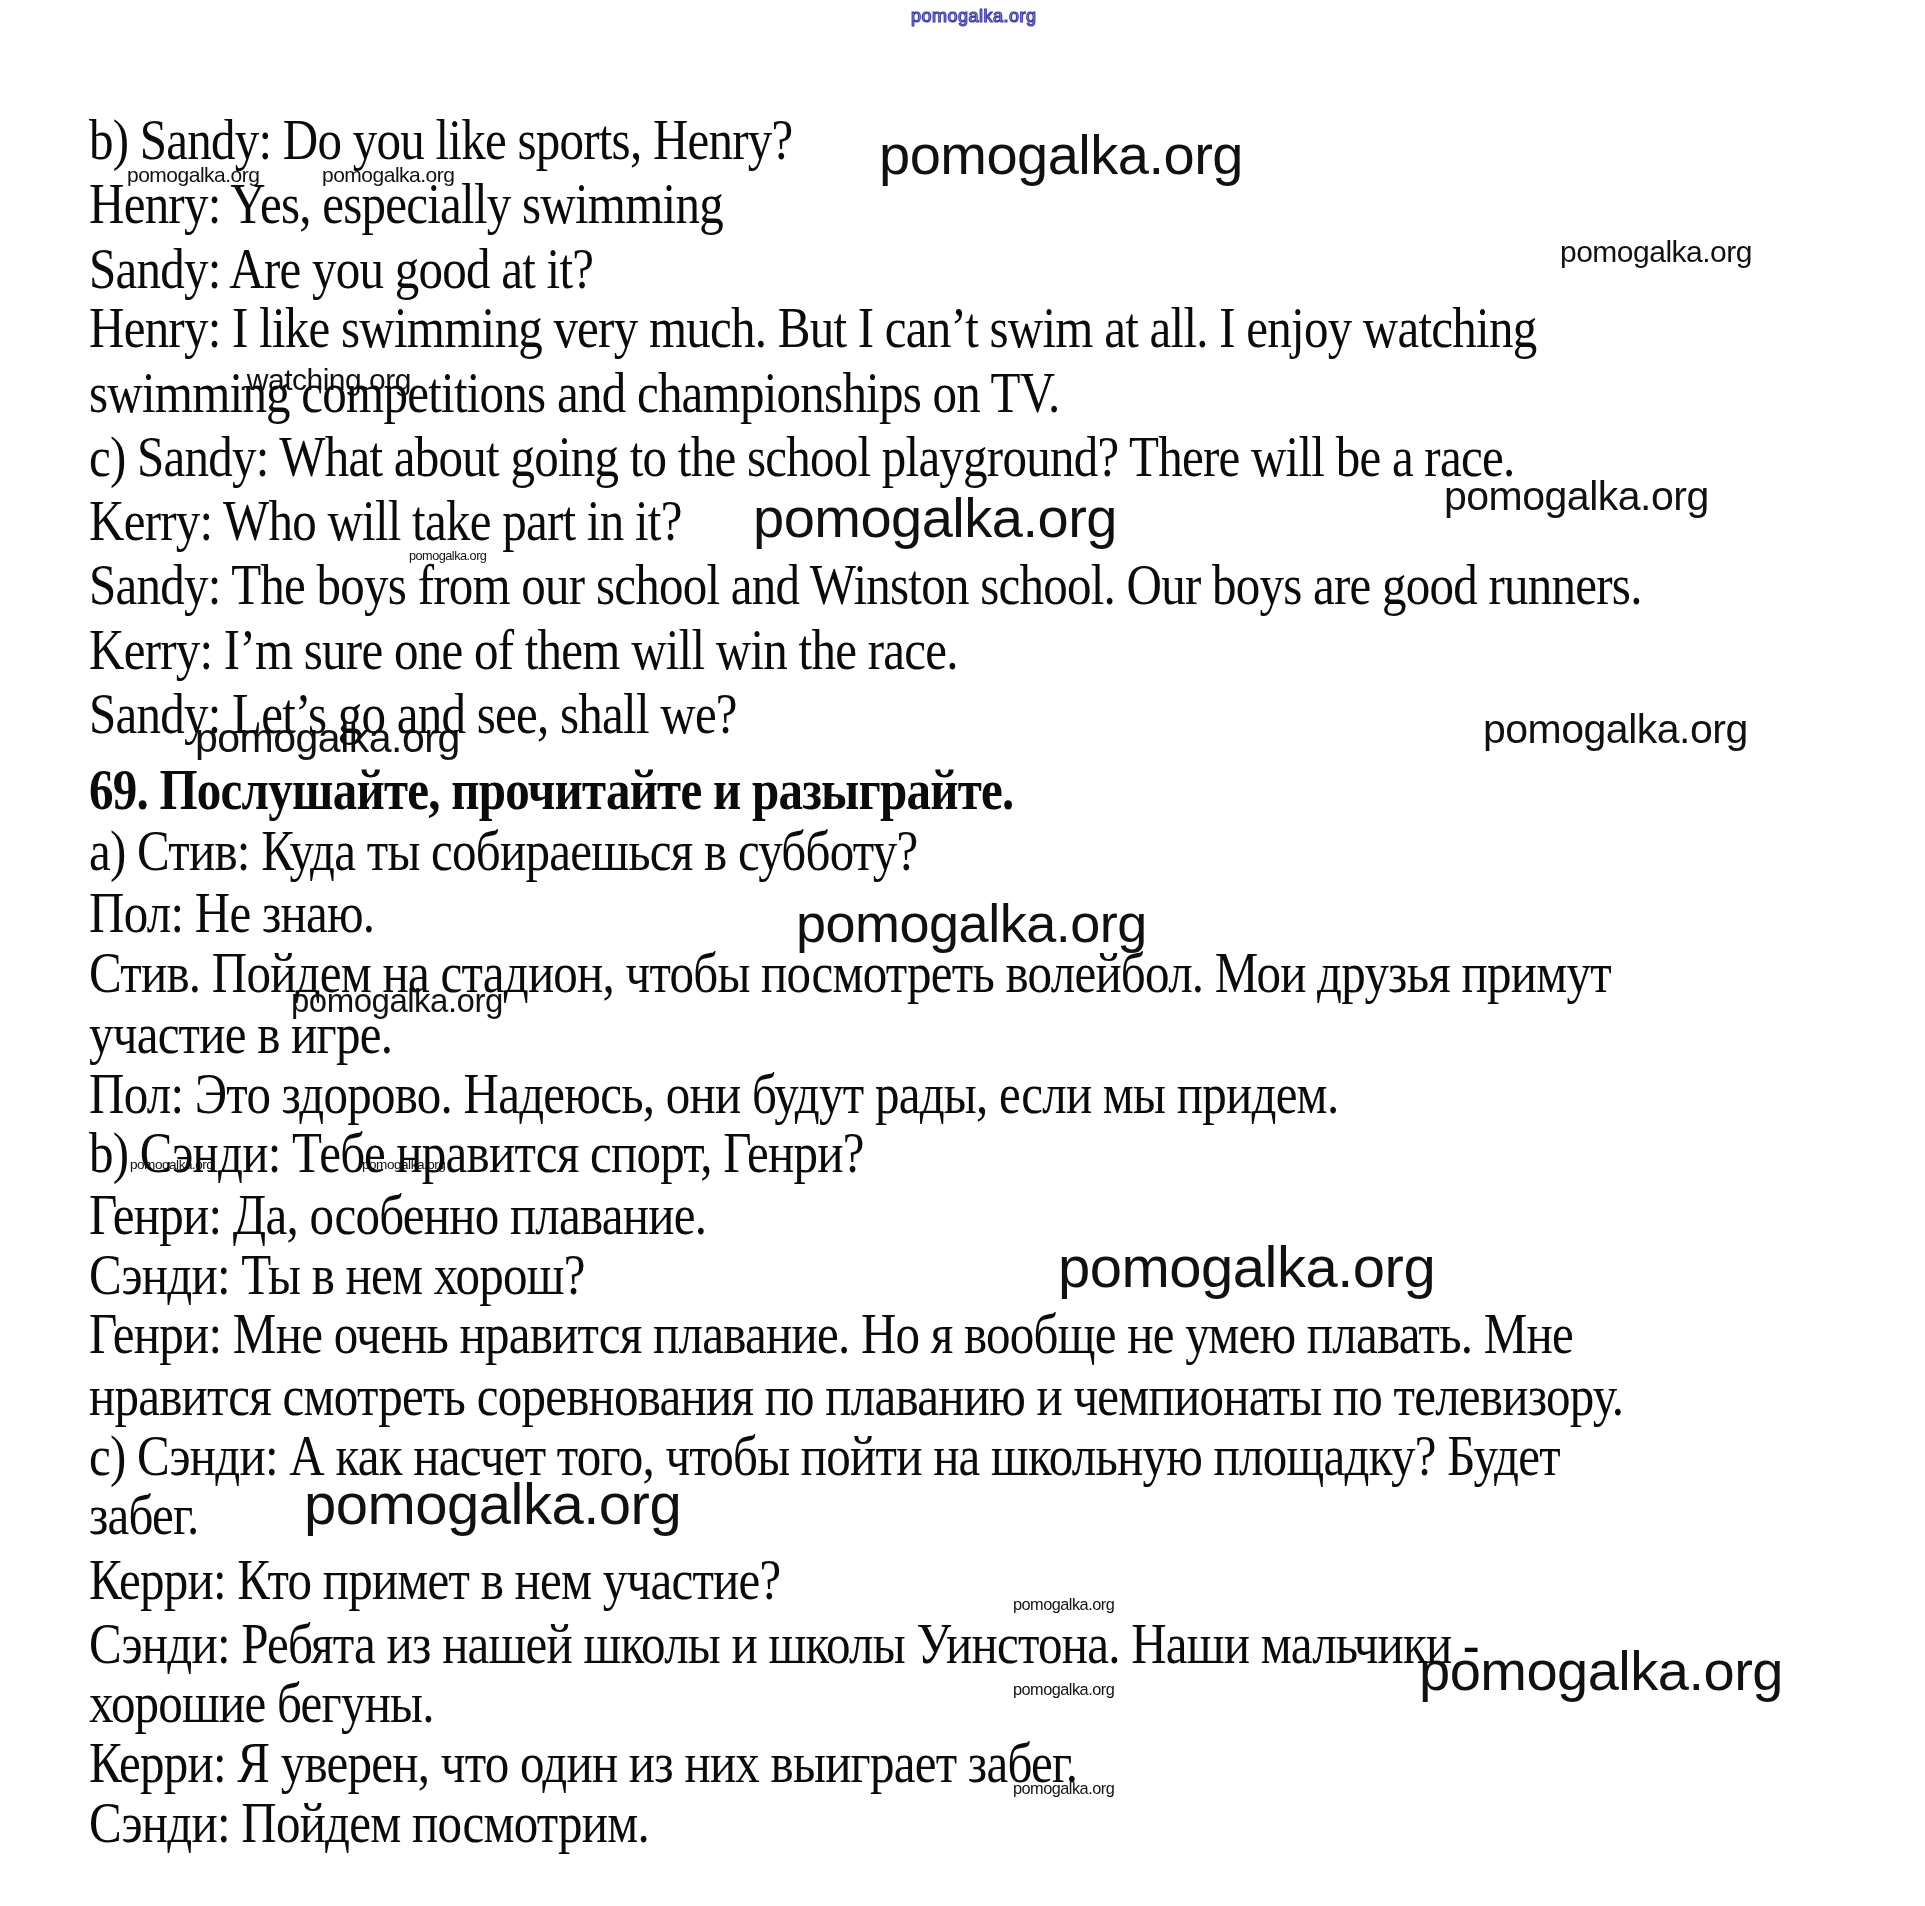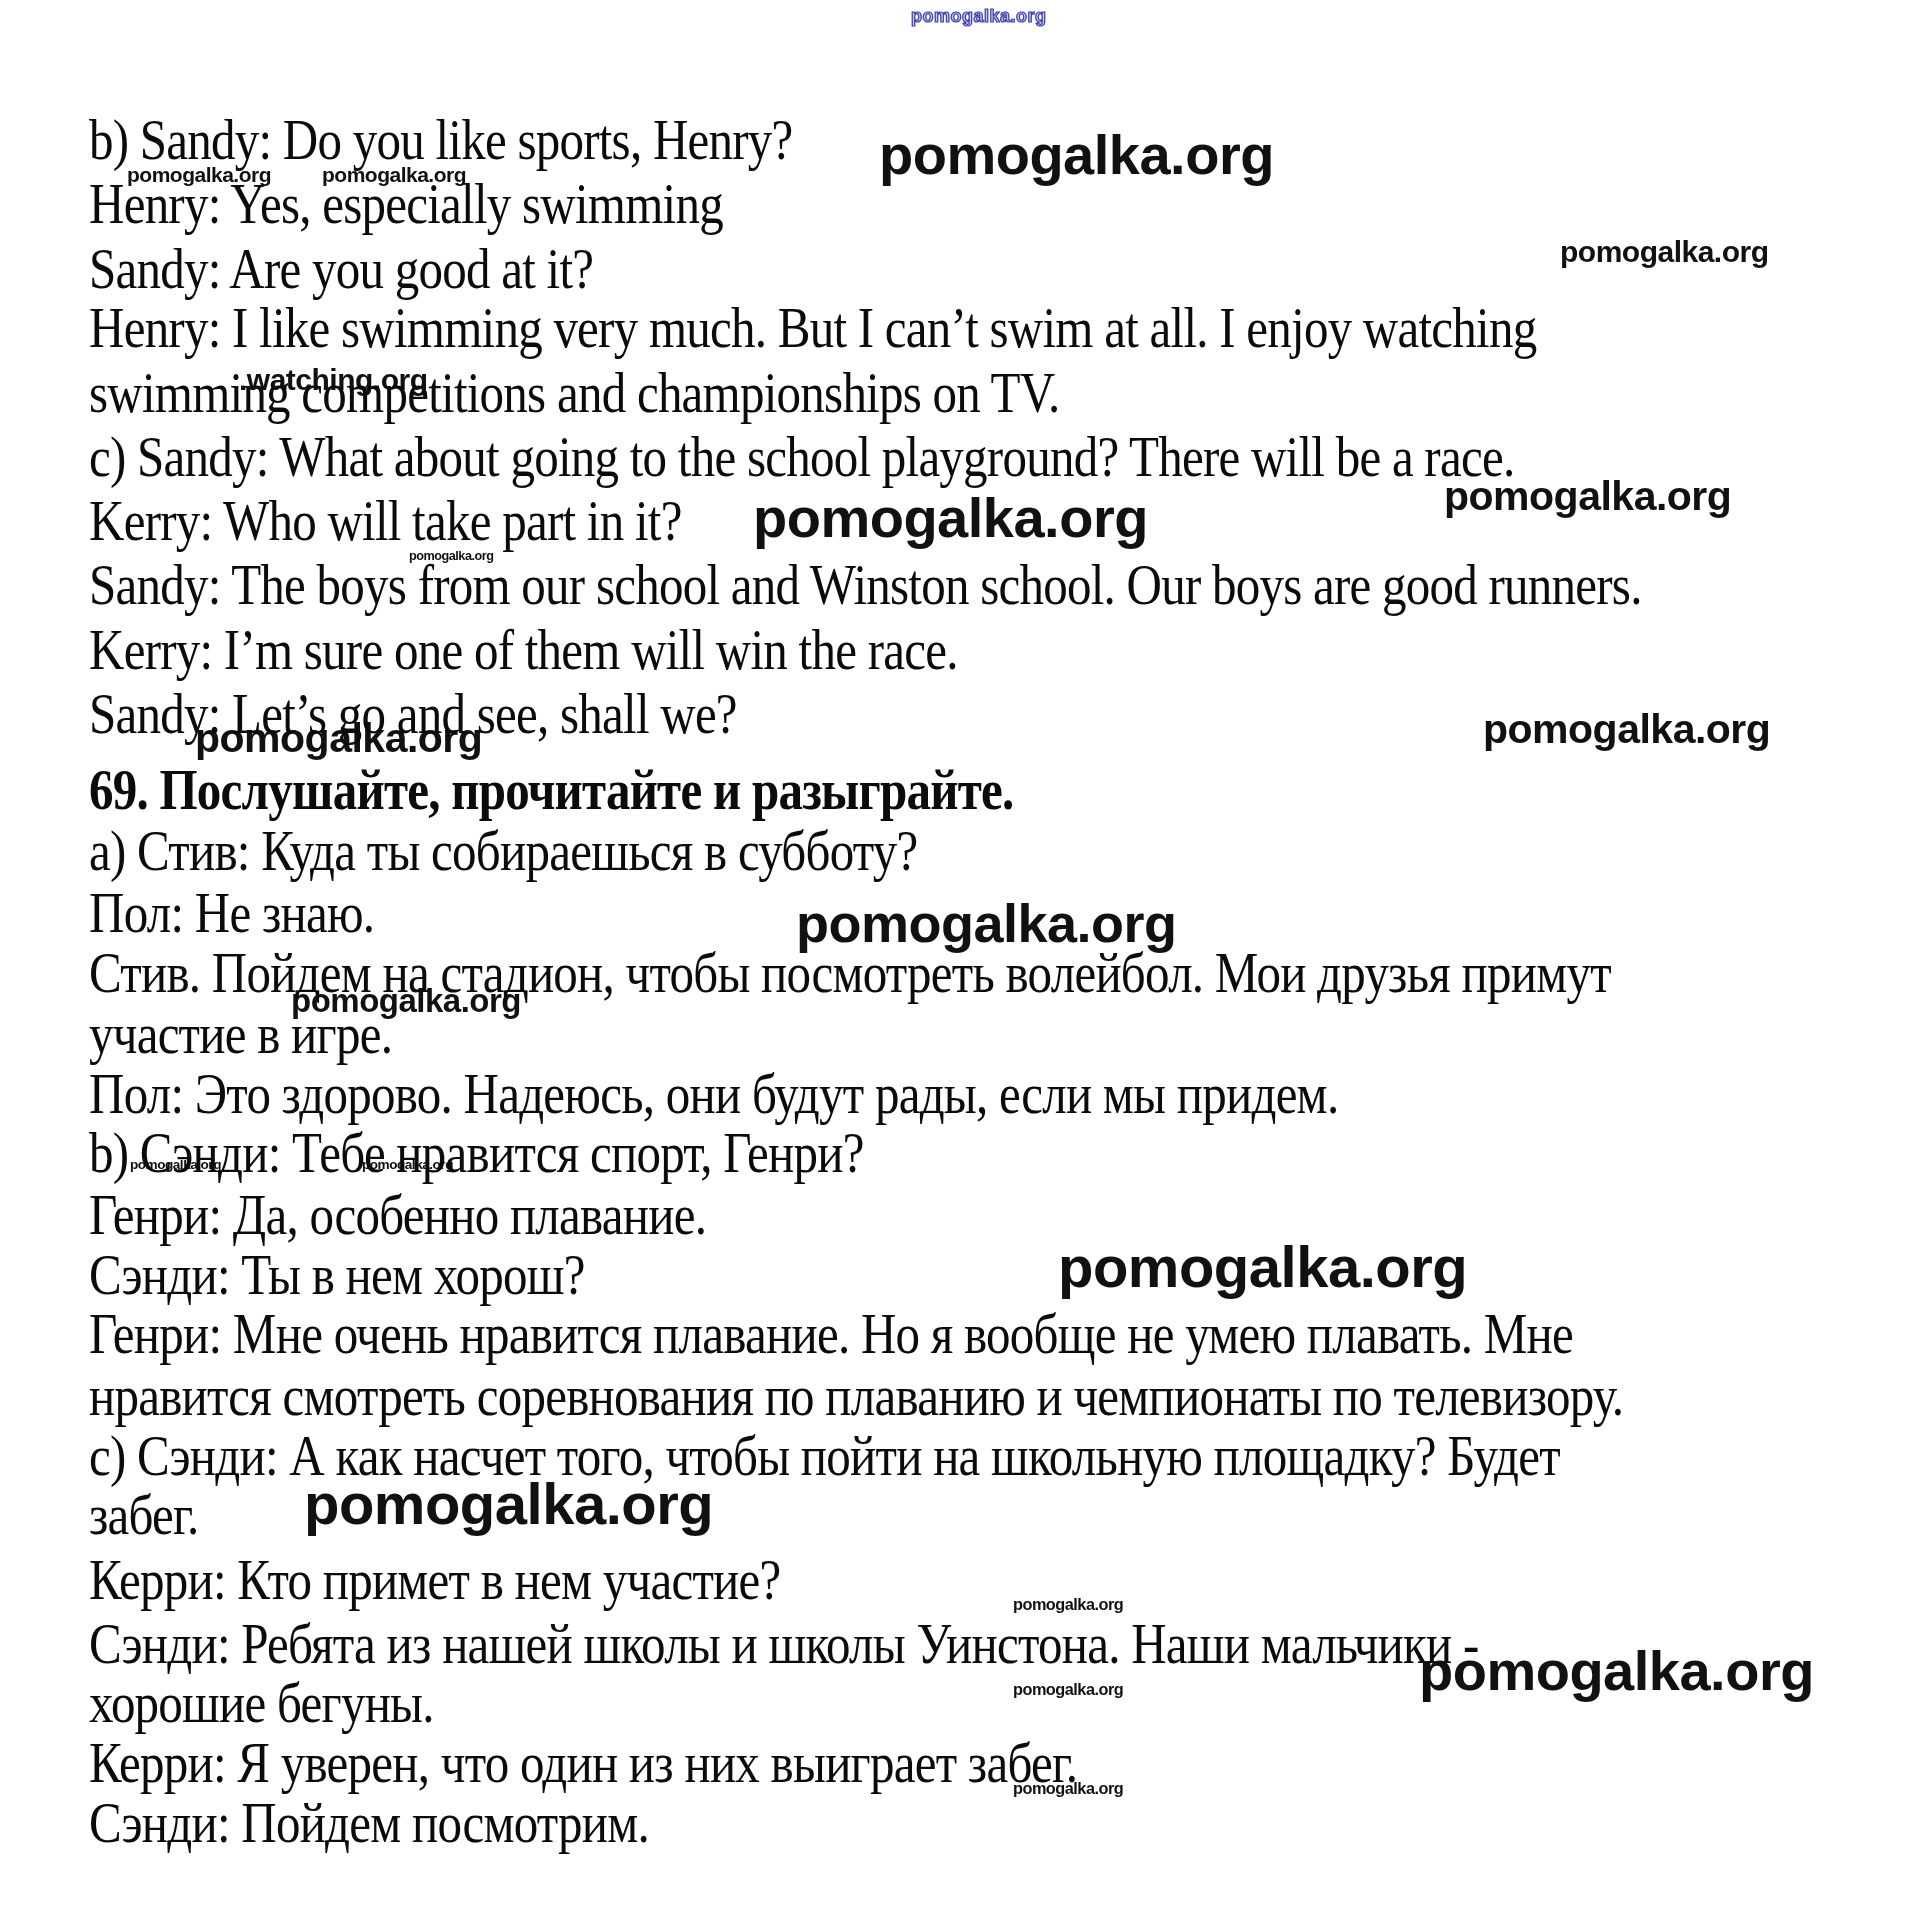--- a/index.html
+++ b/index.html
@@ -31,21 +31,21 @@
     transform: scaleX(0.845);
     transform-origin: left top;
   }
   .text-line.bold {
     font-weight: 700;
   }
   .wm {
     position: absolute;
     white-space: nowrap;
     font-family: "Liberation Sans", sans-serif;
-    font-weight: 700;
+    font-weight: 400;
     line-height: 1;
     color: #111111;
     letter-spacing: -0.5px;
   }
   .wm.outline {
     color: #c8c8ec;
     -webkit-text-stroke: 1.2px #3f3fae;
     text-shadow: 0 0 0.9px #3f3fae;
     letter-spacing: 0.5px;
   }

